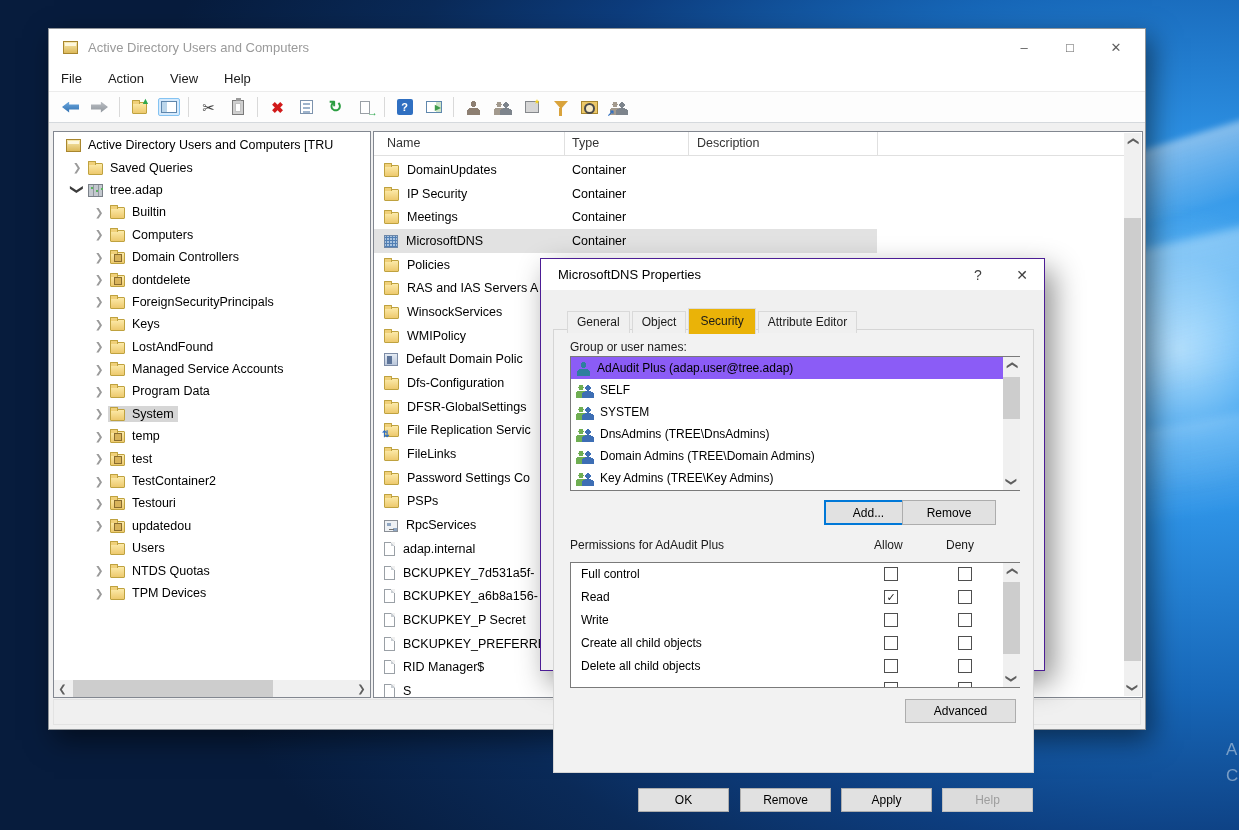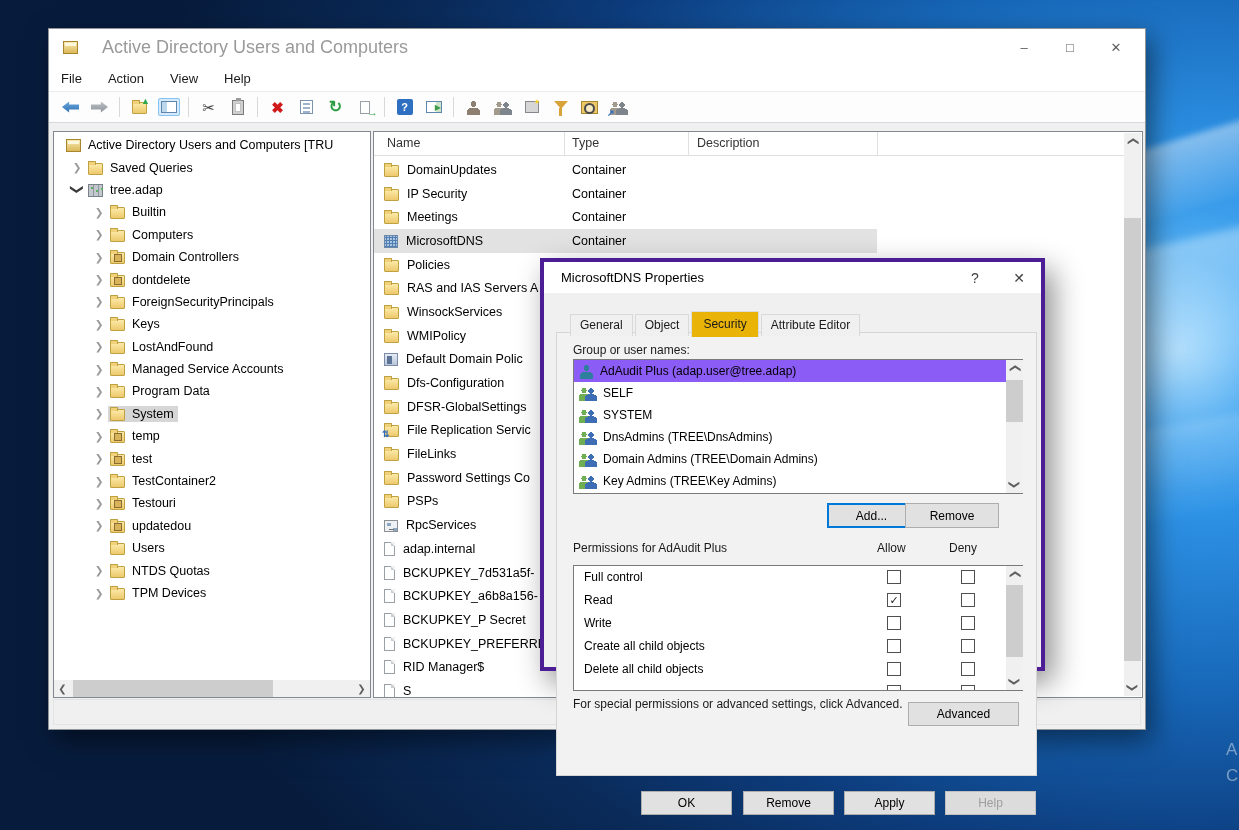--- a/index.html
+++ b/index.html
@@ -19,21 +19,21 @@
   .beam3 { right:-40px; top:430px; width:260px; height:90px; transform:rotate(-10deg);
            background:linear-gradient(rgba(190,228,255,.28), rgba(160,210,250,.04)); filter:blur(4px); }
   .glow  { right:-80px; top:200px; width:280px; height:300px;
            background:radial-gradient(circle, rgba(205,235,255,.75) 0%, rgba(120,195,250,.25) 45%, transparent 70%); filter:blur(2px); }
   .watermark { position:absolute; left:1226px; top:737px; color:rgba(205,218,232,.55); font-size:17px; line-height:26px; }
 
   
   .app-window { position:absolute; left:48px; top:28px; width:1098px; height:702px;
     background:#f0f0f0; border:1px solid #8f9499; box-shadow: 6px 10px 26px rgba(0,0,0,.5); }
   .titlebar { position:relative; height:36px; background:#fff; display:flex; align-items:center; }
-  .titlebar .title { margin-left:24px; color:#9a9a9a; font-size:18px; }
+  .titlebar .title { margin-left:10px; color:#9a9a9a; font-size:13px; }
   .win-controls { position:absolute; right:6px; top:0; height:36px; display:flex; }
   .win-btn { width:46px; height:36px; display:flex; align-items:center; justify-content:center;
              color:#5f5f5f; font-size:13px; }
   .menubar { height:27px; background:#fff; display:flex; align-items:center; padding-left:6px;
              border-bottom:1px solid #ececec; }
   .menu-item { margin-right:14px; padding:3px 6px; font-size:13px; color:#1a1a1a; }
   .toolbar { height:31px; background:#fdfdfd; border-bottom:1px solid #d5d9dd;
              display:flex; align-items:center; padding-left:8px; gap:2px; }
   .tb { width:27px; height:25px; display:flex; align-items:center; justify-content:center; position:relative; }
   .tb-sep { width:1px; height:20px; background:#d9d9d9; margin:0 4px; }
@@ -147,21 +147,21 @@
   .lname { margin-left:8px; white-space:nowrap; }
   .ltype { position:absolute; left:198px; white-space:nowrap; }
   .vscroll { position:absolute; top:1px; right:1px; bottom:1px; width:17px; background:#f0f0f0; }
   .vs-arrow { position:absolute; left:0; width:17px; height:17px; display:flex; align-items:center; justify-content:center;
               color:#5f5f5f; font-size:11px; }
   .vs-thumb { position:absolute; left:0; width:17px; background:#cdcdcd; }
   .statusbar { position:absolute; left:4px; right:4px; bottom:4px; height:26px; background:#f0f0f0; border:1px solid #e3e3e3; }
 
   
   .dialog { position:absolute; left:540px; top:258px; width:505px; height:413px;
-            background:#f0f0f0; border:4px solid #4c1d95; box-shadow: 8px 12px 28px rgba(0,0,0,.45); z-index:10; }
+            background:#f0f0f0; border:1px solid #4c1d95; box-shadow: 8px 12px 28px rgba(0,0,0,.45); z-index:10; }
   .dlg-titlebar { position:relative; height:31px; background:#fff; display:flex; align-items:center; }
   .dlg-title { margin-left:17px; font-size:13px; color:#000; }
   .dlg-tb-btns { position:absolute; right:0; top:0; height:31px; display:flex; }
   .dlg-tb-btn { width:44px; height:31px; display:flex; align-items:center; justify-content:center;
                 color:#404040; font-size:14px; }
   .tabstrip { position:absolute; left:26px; top:48px; display:flex; align-items:flex-end; z-index:3;justify-content:space-between; }
   .tab { padding:3px 9px 4px; font-size:12px; background:#f0f0f0; border:1px solid #d9d9d9;
          border-bottom:none; margin-right:2px; color:#1a1a1a; }
   .tab.active { background:#eab308; padding:5px 11px 6px; position:relative; top:1px; border-color:#dcdcdc; }
   .tab-frame { position:absolute; left:12px; top:70px; width:481px; height:444px;
@@ -674,21 +674,20 @@
     <div class="vscroll" style="position:absolute; left:449px; top:233px; height:124px; bottom:auto; right:auto">
       <div class="vs-arrow" style="top:0">
           <span style="display:inline-block;transform:rotate(-90deg)">❯</span>
         </div>
       <div class="vs-thumb" style="top:19px;height:72px"></div>
       <div class="vs-arrow" style="bottom:0">
           <span style="display:inline-block;transform:rotate(90deg)">❯</span>
         </div>
     </div>
 
-    <div class="note">For special permissions or advanced settings, click Advanced.</div>
     <div class="btn" style="left:351px; top:369px; width:111px; height:24px">Advanced</div>
   </div>
   <div id="dlg-footer">
       <div class="btn dlg-footer-btn" style="left: 97px; top: 529px;">OK</div>
       <div class="btn dlg-footer-btn" style="left: 199px; top: 529px;">Remove</div>
       <div class="btn dlg-footer-btn" style="left: 300px; top: 529px;">Apply</div>
       <div class="btn dlg-footer-btn disabled" style="left: 401px; top: 529px;">Help</div>
     </div>
 </div>
 

